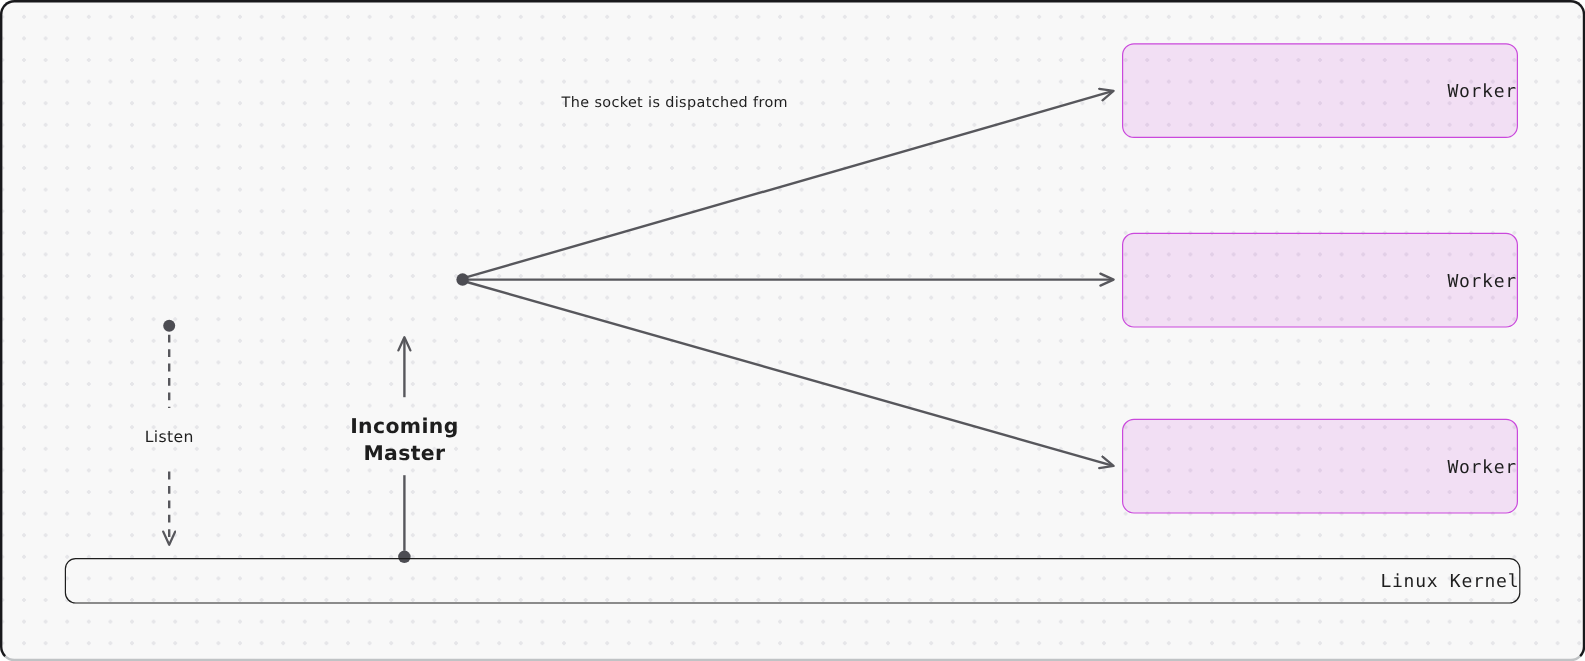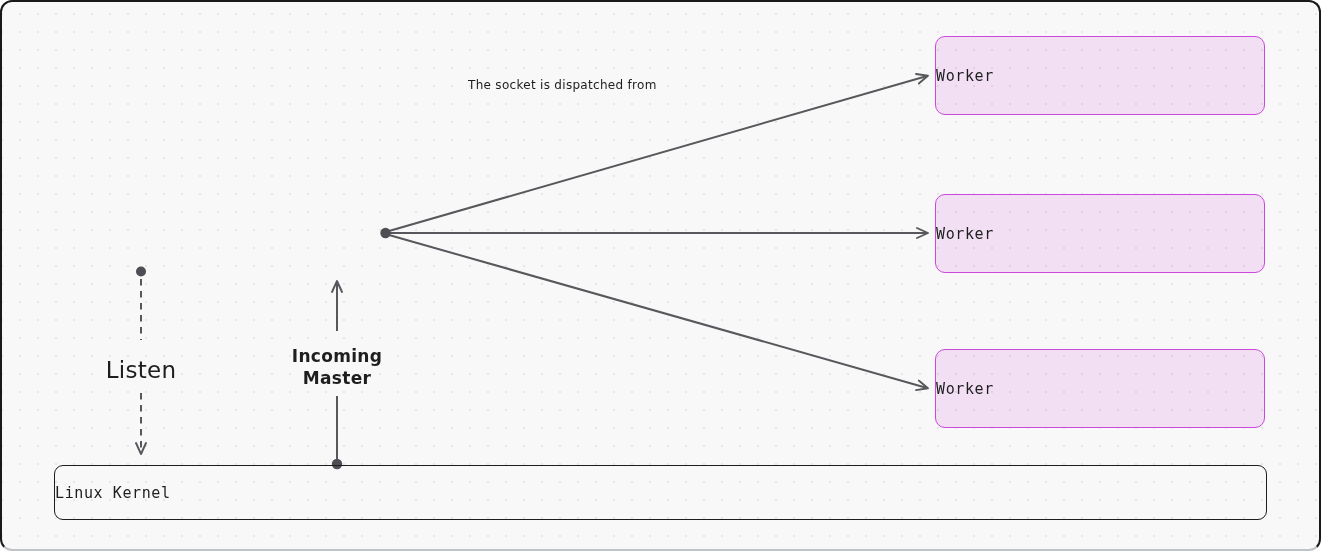--- a/index.html
+++ b/index.html
@@ -28,21 +28,21 @@
     position: absolute;
     left: 0; top: 0;
     width: 1321px;
     height: 551px;
   }
   .box {
     position: absolute;
     box-sizing: border-box;
     display: flex;
     align-items: center;
-    justify-content: flex-start;
+    justify-content: flex-end;
     border-radius: 10px;
     font-family: "DejaVu Sans Mono", monospace;
     font-size: 15px;
     letter-spacing: 0.6px;
     color: #1e1e1e;
   }
   .master {
     left: 52px; top: 191px;
     width: 333px; height: 79px;
     background: rgba(63, 224, 141, 0.20);
@@ -52,21 +52,21 @@
     left: 933px;
     width: 330px; height: 79px;
     background: rgba(202, 73, 220, 0.14);
     border: 1.6px solid #ca49dc;
   }
   .worker-1 { top: 34px; }
   .worker-2 { top: 192px; }
   .worker-3 { top: 347px; }
   .kernel {
     left: 52px; top: 463px;
-    width: 1213px; height: 55px;
+    width: 1213px; height: 38px;
     background: transparent;
     border: 1.6px solid #1e1e1e;
     border-radius: 9px;
   }
   .hand {
     position: absolute;
     color: #1e1e1e;
     font-family: "DejaVu Sans", sans-serif;
     letter-spacing: 0.3px;
   }
@@ -74,21 +74,21 @@
     left: 466px; top: 71px;
     font-size: 12px;
     line-height: 24px;
     white-space: nowrap;
   }
   .annotation span { display: block; }
   .listen-label {
     left: 99px; top: 355px;
     width: 80px;
     text-align: center;
-    font-size: 23px;
+    font-size: 13px;
   }
   .incoming-label {
     left: 275px; top: 343px;
     width: 120px;
     text-align: center;
     font-size: 17px;
     line-height: 22px;
   }
   .incoming-label span { display: block; font-weight: bold; }
 </style>

